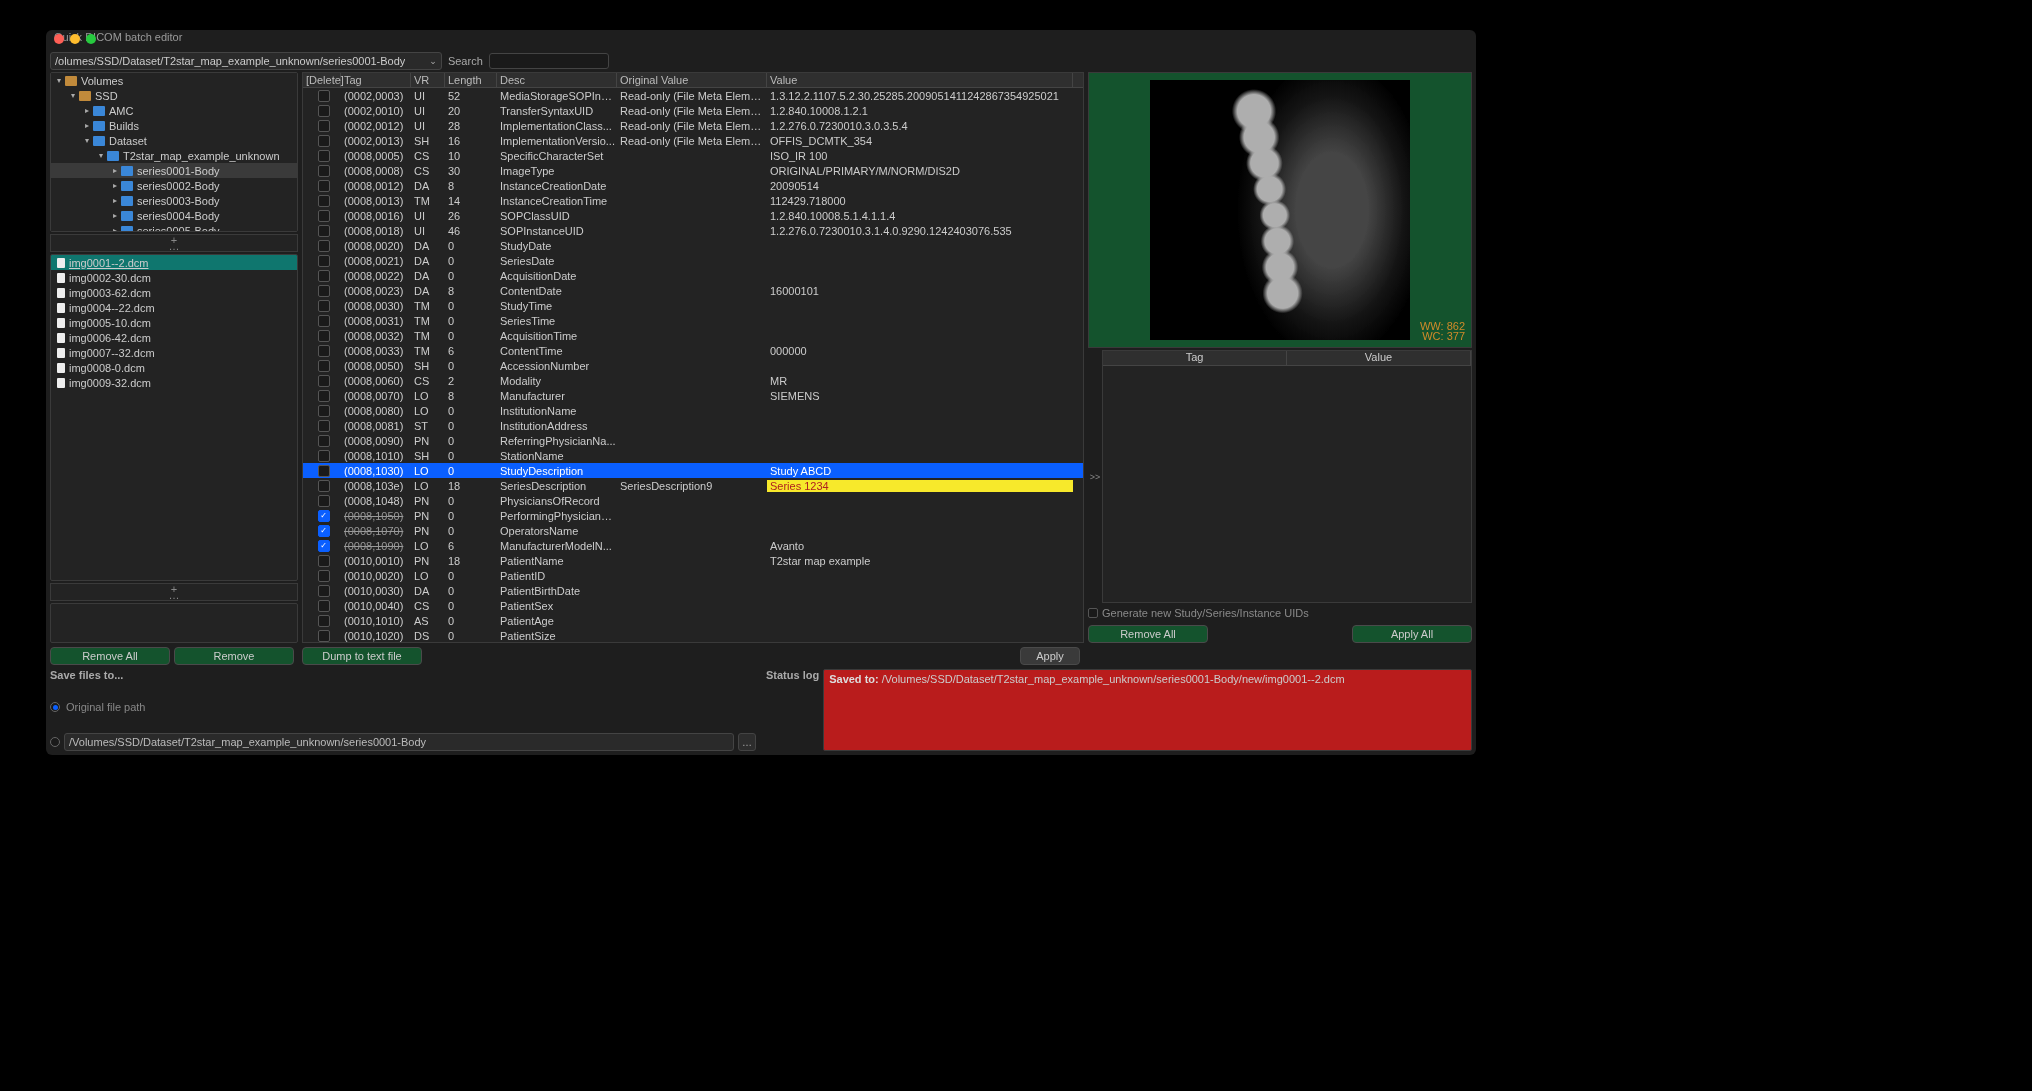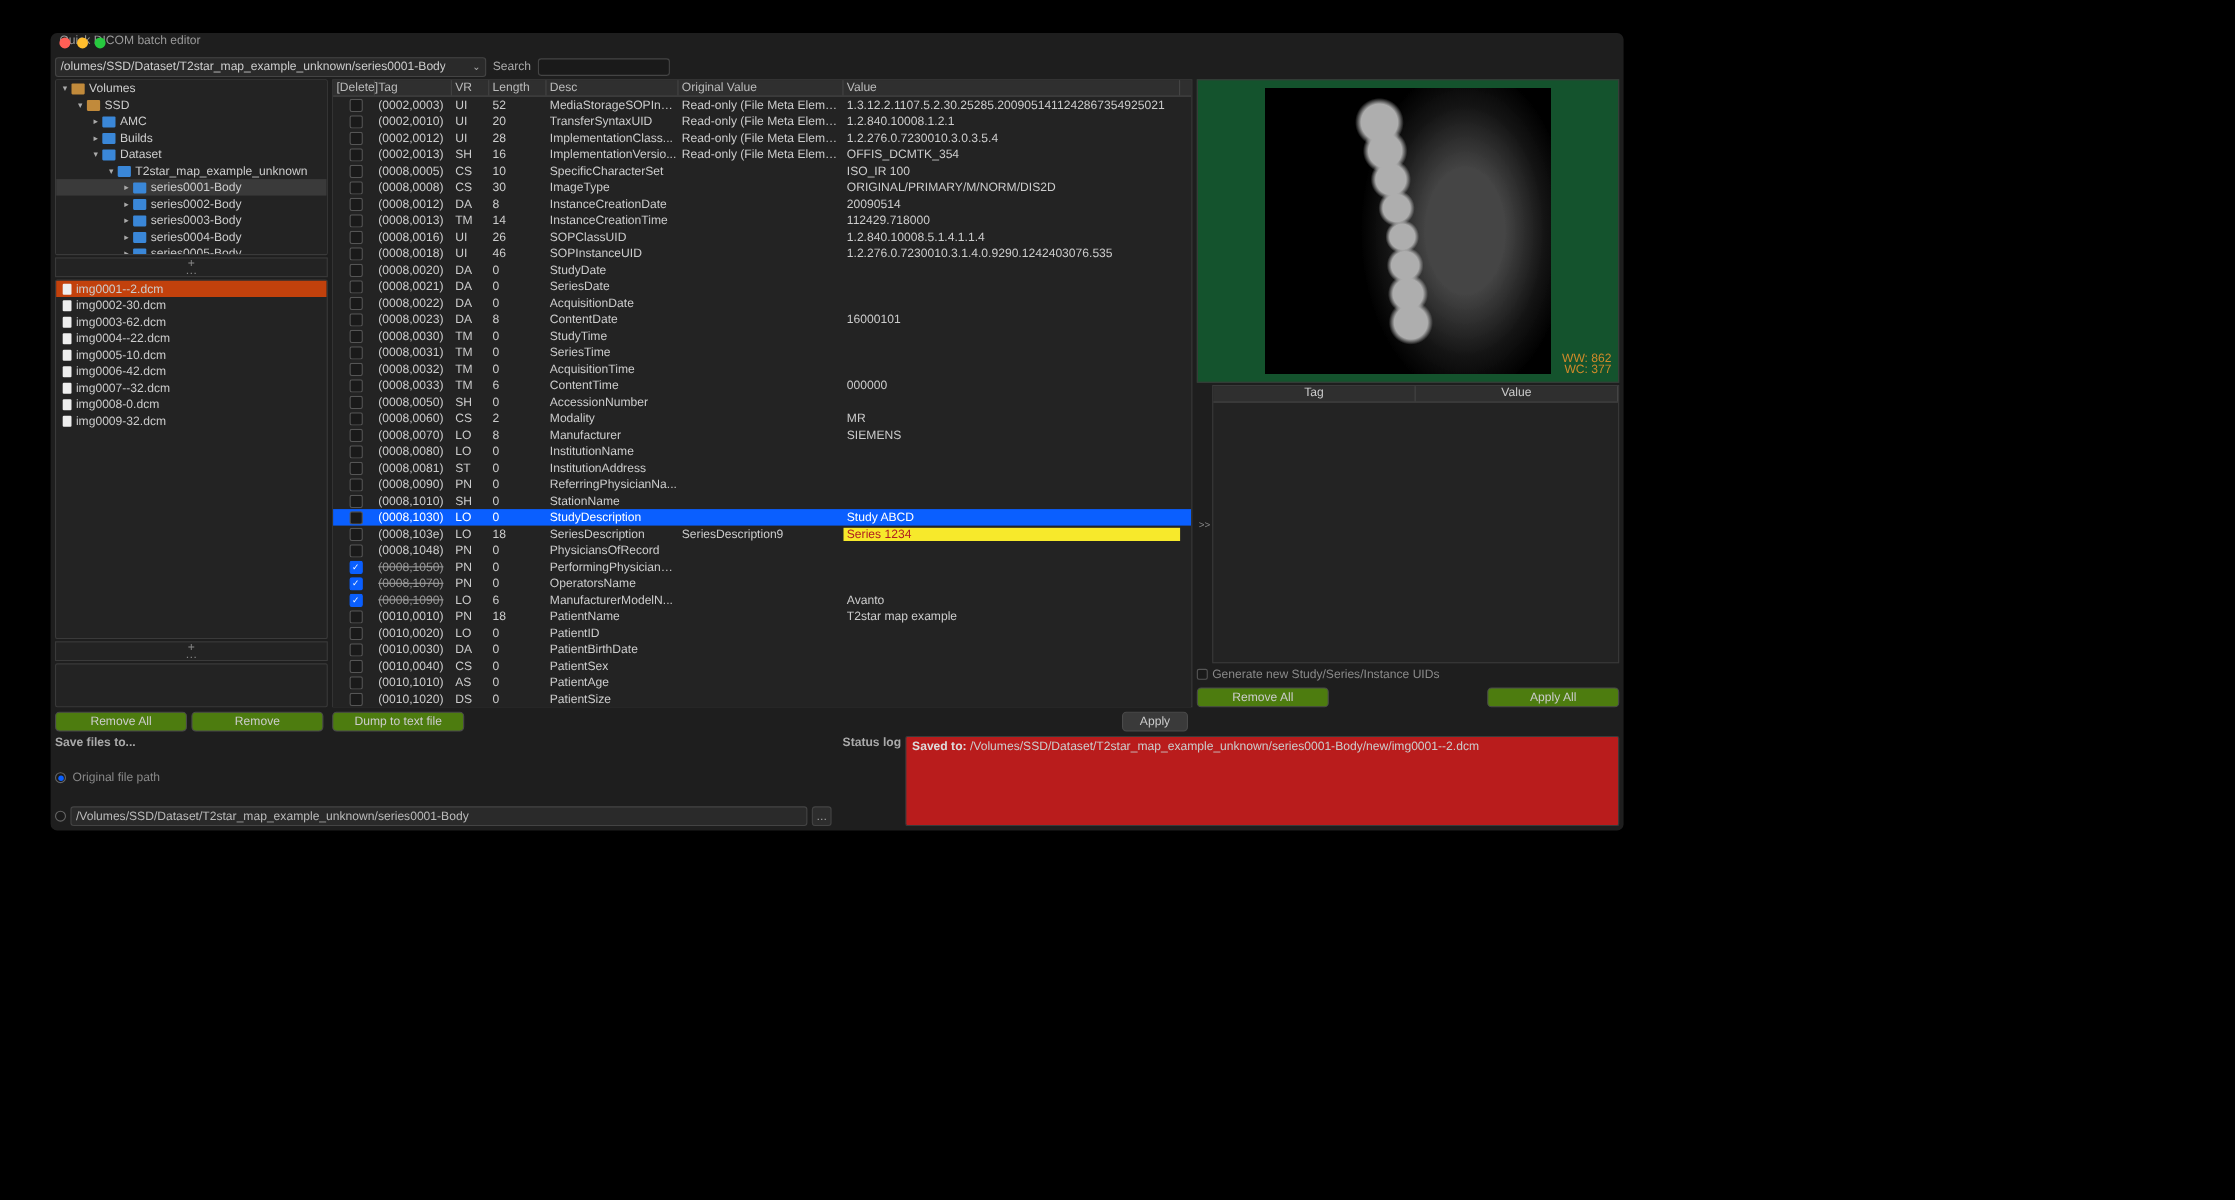--- a/index.html
+++ b/index.html
@@ -152,21 +152,21 @@
   min-height:0;
   overflow:auto;
 }
 .files-row {
   display:flex;
   align-items:center;
   height:15px;
   padding-left:6px;
   gap:4px;
 }
-.files-row.sel { background:#c2410c; }
+.files-row.sel { background:#0f766e;text-decoration:underline; }
 .doc-icon {
   width:8px;
   height:10px;
   background:#eee;
   border-radius:1px;
 }
 .emptypanel {
   height:40px;
 }
 .center {
@@ -295,21 +295,21 @@
   min-height:0;
 }
 .bottombar {
   display:flex;
   gap:4px;
   margin-top:4px;
 }
 .btn {
   flex:0 0 auto;
   height:18px;
-  background:#4d7c0f;
+  background:#14532d;
   border:1px solid #4a4a4a;
   border-radius:4px;
   padding:0 16px;
   color:#ccc;
   display:flex;
   align-items:center;
   justify-content:center;
 }
 .btn.wide { width:120px; padding:0; }
 .btn.accent { background:#3a3a3a; }

